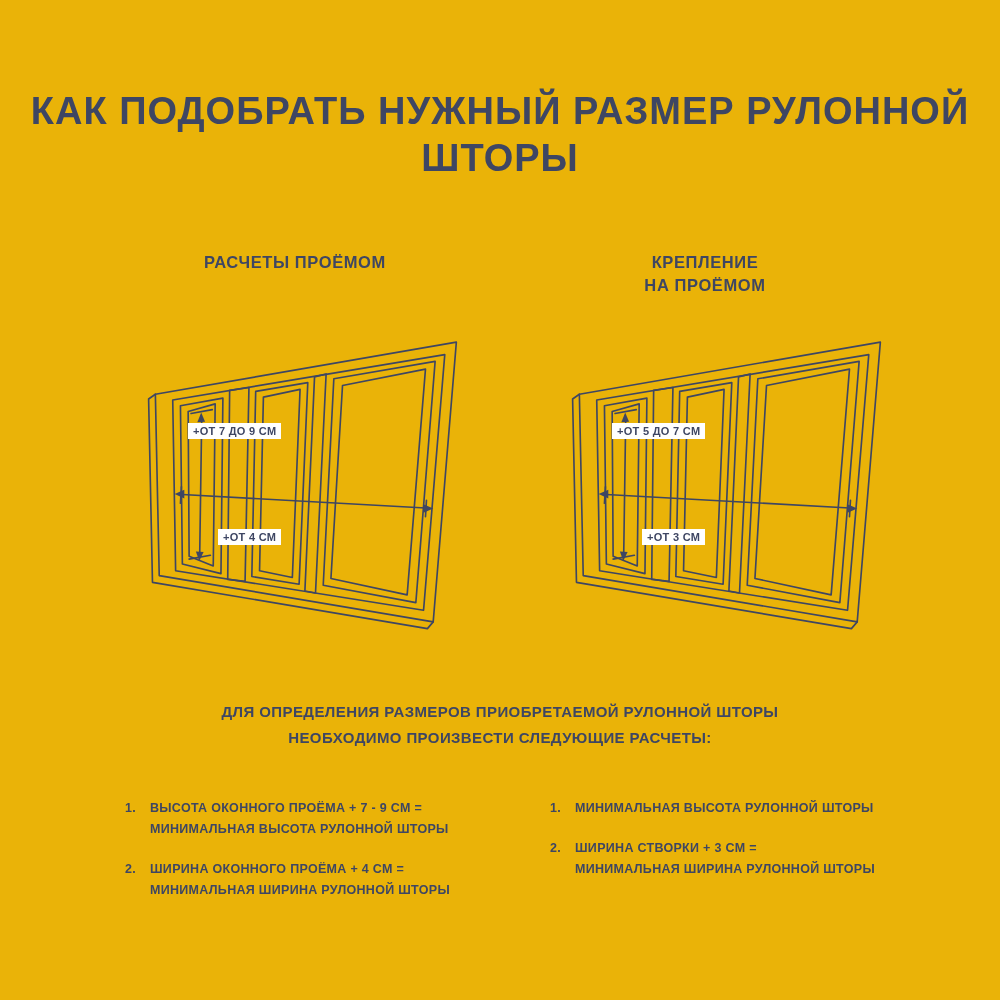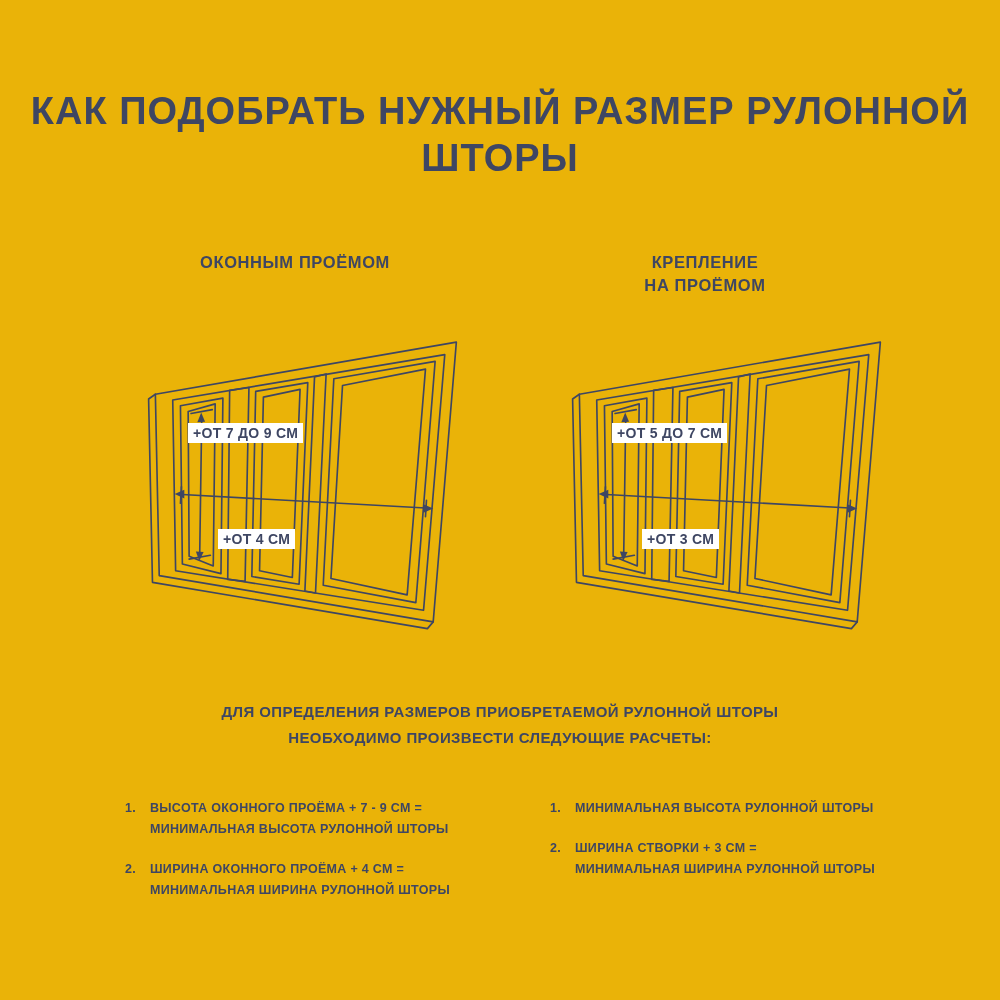--- a/index.html
+++ b/index.html
@@ -15,21 +15,21 @@
   .col-heading.left{left:135px;top:251px}
   .col-heading.right{left:545px;top:251px}
   .col-heading span{display:block}
 
   .diagram{position:absolute;width:328px;height:302px;color:var(--ink,#3e4663)}
   .diagram.left{left:138px;top:331px}
   .diagram.right{left:562px;top:331px}
   .diagram svg{width:100%;height:100%;display:block}
 
   .measure-label{position:absolute;background:#ffffff;font-weight:bold;
-                 font-size:14px;letter-spacing:.3px;padding:2px 5px;white-space:nowrap}
+                 font-size:11px;letter-spacing:.3px;padding:2px 5px;white-space:nowrap}
   .measure-label.height{left:50px;top:92px}
   .measure-label.width{left:80px;top:198px}
 
   .note{position:absolute;left:0;top:699px;width:1000px;text-align:center;
         font-weight:bold;font-size:15px;line-height:26px;letter-spacing:.4px}
   .note span{display:block}
 
   .calc-list{position:absolute;width:370px;display:flex;flex-direction:column;gap:19px}
   .calc-list.left{left:125px;top:798px}
   .calc-list.right{left:550px;top:798px}
@@ -82,21 +82,21 @@
 </svg>
 
 <div class="page">
 
   <h1 class="title">
     <span>КАК ПОДОБРАТЬ НУЖНЫЙ РАЗМЕР</span>
     <span>РУЛОННОЙ ШТОРЫ</span>
   </h1>
 
   <div class="col-heading left">
-    <span>ОКОННЫМ ПРОЁМОМ</span>
+    <span>РАСЧЕТЫ ПРОЁМОМ</span>
   </div>
 
   <div class="col-heading right">
     <span>КРЕПЛЕНИЕ</span>
     <span>НА ПРОЁМОМ</span>
   </div>
 
   <div class="diagram left">
     <svg viewBox="0 0 340 310">
       <use href="#window-art"></use>

